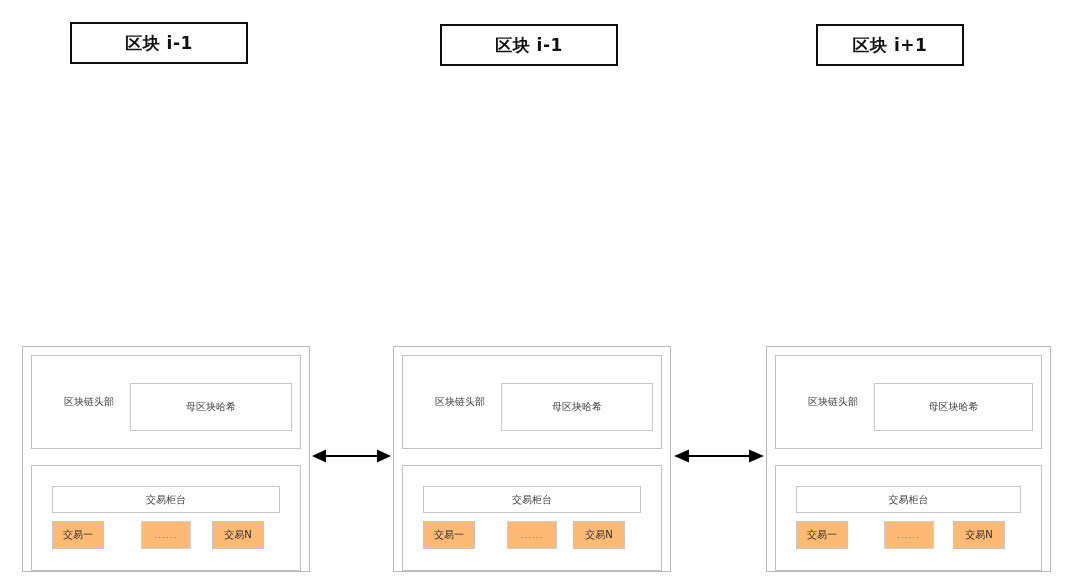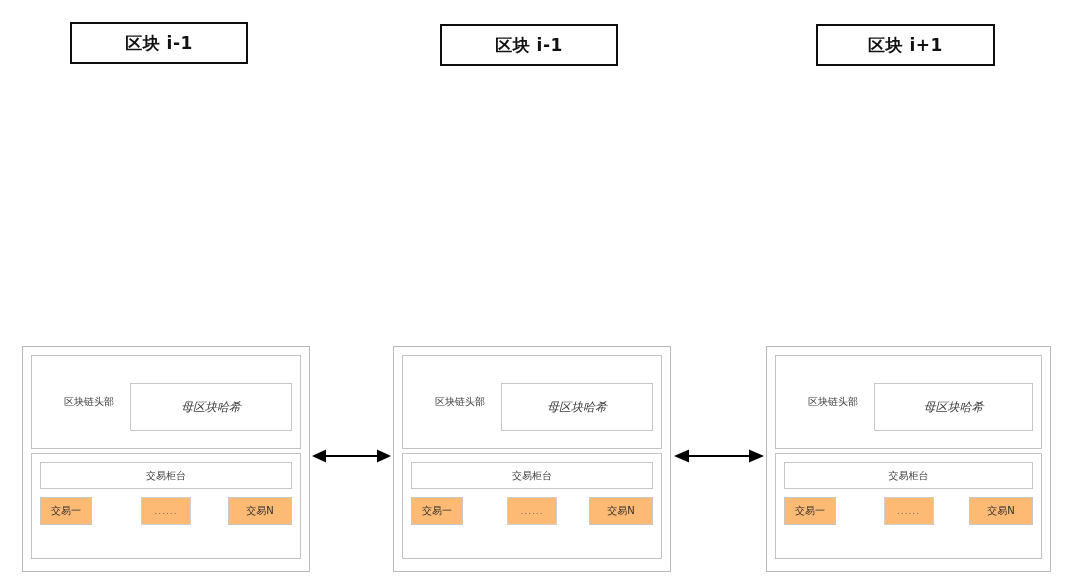--- a/index.html
+++ b/index.html
@@ -28,21 +28,21 @@
   .title-box .title-text {
     font-size: 17px;
     font-weight: bold;
     color: #111111;
     letter-spacing: 0.5px;
     line-height: 1;
   }
 
   #title-box-0 { left: 70px;  top: 22px; width: 178px; height: 42px; }
   #title-box-1 { left: 440px; top: 24px; width: 178px; height: 42px; }
-  #title-box-2 { left: 816px; top: 24px; width: 179px; height: 42px; }
+  #title-box-2 { left: 816px; top: 24px; width: 148px; height: 42px; }
 
   
   .block-outer {
     position: absolute;
     top: 346px;
     height: 226px;
     border: 1px solid #b8b8b8;
     background: #ffffff;
     box-sizing: border-box;
     padding: 8px;
@@ -74,34 +74,33 @@
     top: 27px;
     height: 48px;
     border: 1px solid #c6c6c6;
     box-sizing: border-box;
     background: #ffffff;
     display: flex;
     align-items: center;
     justify-content: center;
   }
   .hash-text {
-    font-size: 12px;
+    font-size: 10px;
     color: #3a3a3a;
     line-height: 1;
-    font-style: italic;
   }
 
   .block-body {
     position: relative;
-    margin-top: 4px;
+    margin-top: 16px;
     height: 106px;
     border: 1px solid #c2c2c2;
     box-sizing: border-box;
     background: #ffffff;
-    padding: 8px;
+    padding: 20px;
   }
   .counter-box {
     height: 27px;
     border: 1px solid #c6c6c6;
     box-sizing: border-box;
     background: #ffffff;
     display: flex;
     align-items: center;
     justify-content: center;
   }
@@ -128,21 +127,21 @@
     justify-content: center;
   }
   .tx-box .tx-text {
     font-size: 10px;
     color: #2f2f2f;
     line-height: 1;
   }
   .tx-box.tx-first  { left: 0;   width: 52px; }
   .tx-box.tx-mid    { left: 50%; width: 50px; transform: translateX(-50%);
                       border-color: #cfcfcf; }
-  .tx-box.tx-last   { right: 0;  width: 64px; }
+  .tx-box.tx-last   { right: 16px;  width: 52px; }
   .tx-box.tx-mid .tx-text { font-size: 9px; color: #6a6a6a; letter-spacing: 1px; }
 
   
   .connector {
     position: absolute;
     top: 446px;
     height: 20px;
   }
   #connector-0 { left: 312px; width: 79px; }
   #connector-1 { left: 674px; width: 90px; }

